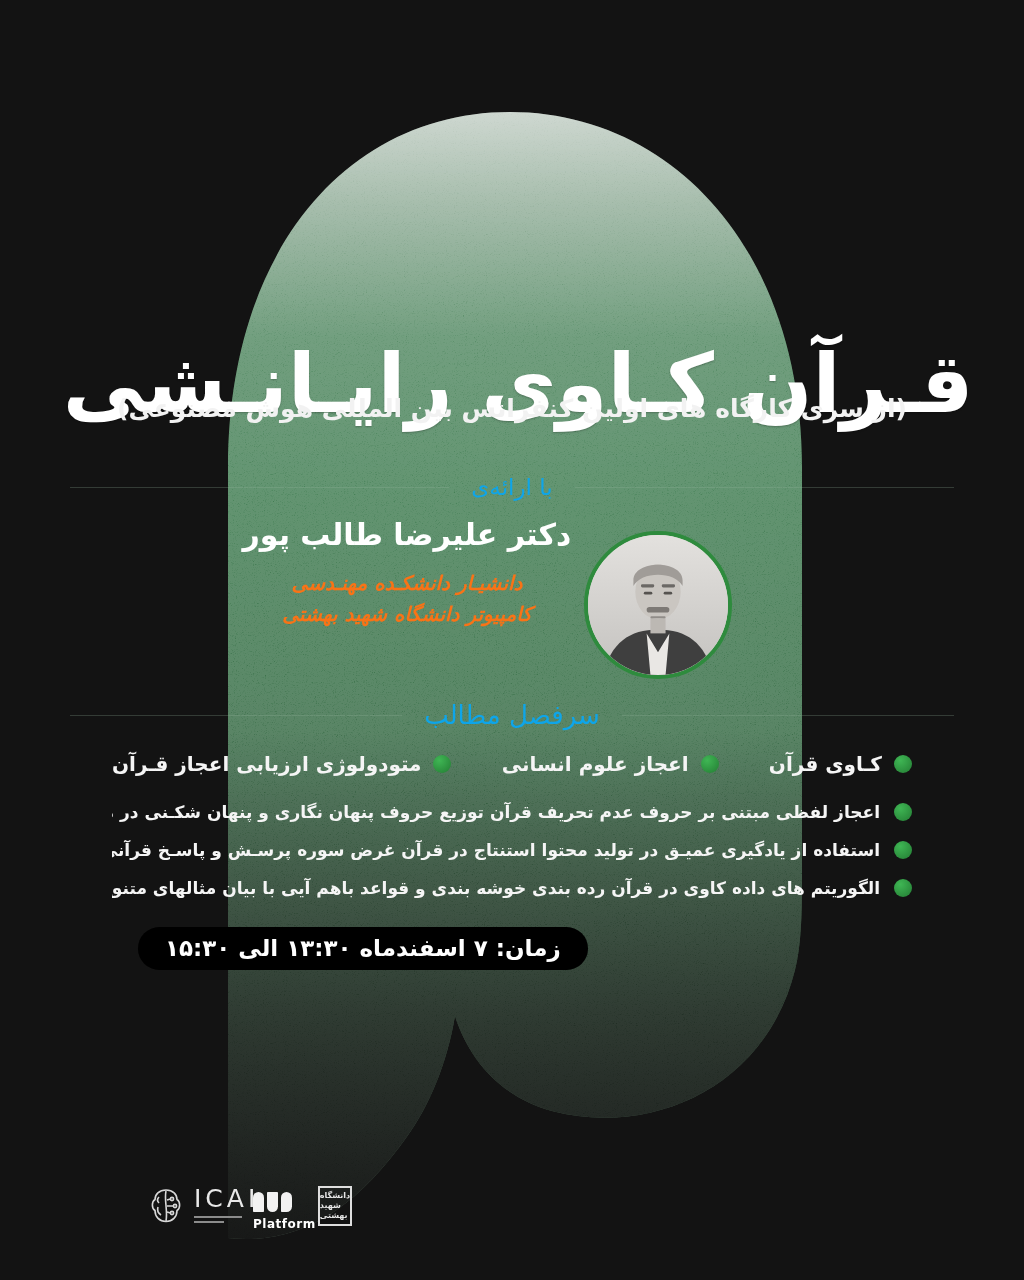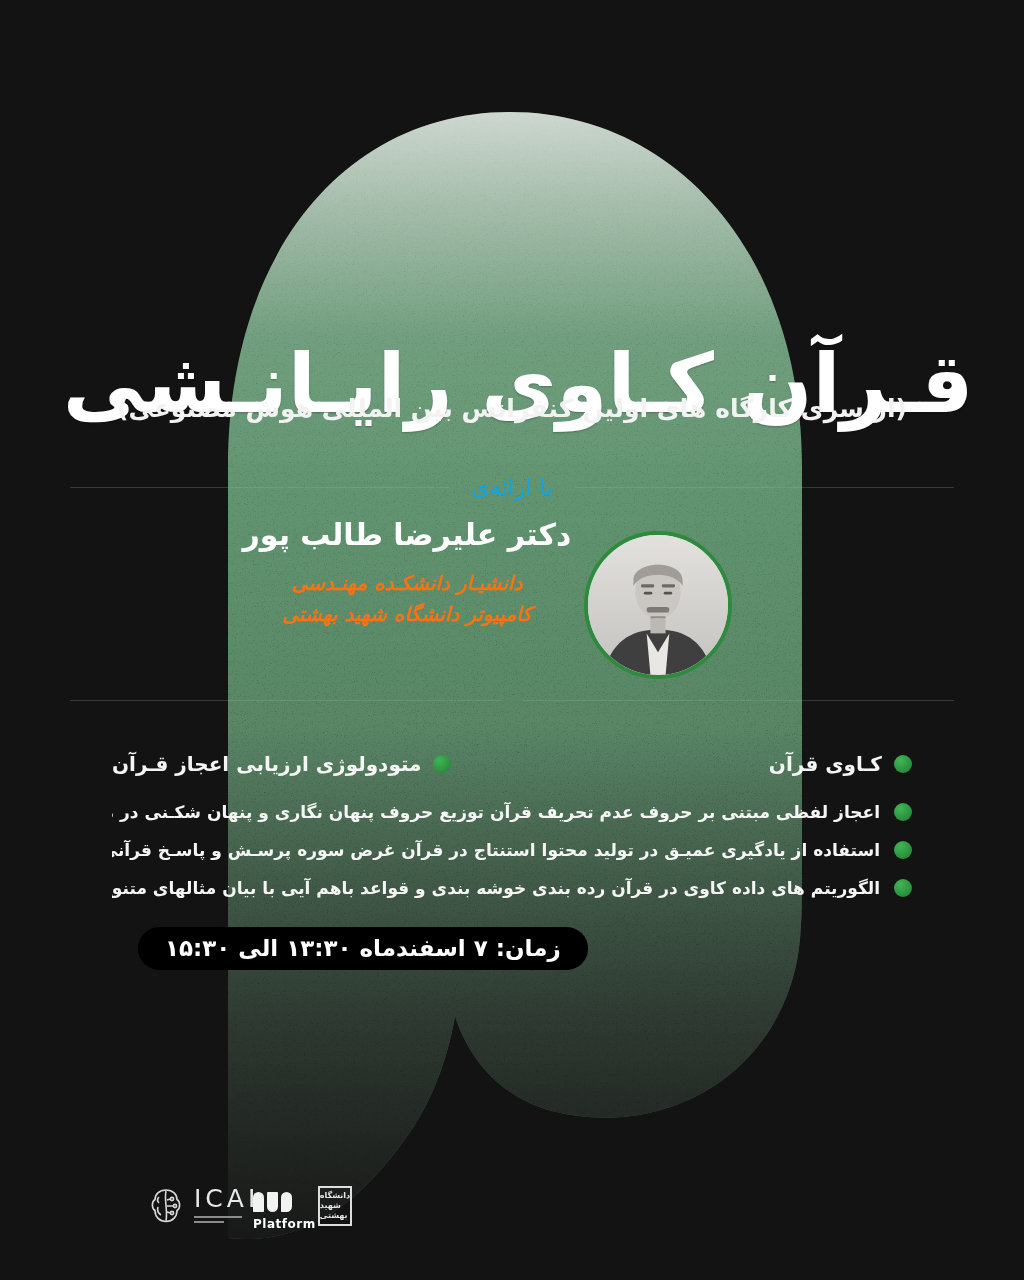--- a/index.html
+++ b/index.html
@@ -178,27 +178,32 @@
   <div class="presenter-text">
     <div class="presenter-name">دکتر علیرضا طالب پور</div>
     <div class="presenter-affil">
       <div>دانشیـار دانشکـده مهنـدسی</div>
       <div>کامپیوتر دانشگاه شهید بهشتی</div>
     </div>
   </div>
 
   <div class="rule-row row-topics">
     <span class="rule"></span>
+    <span class="rule-label">سرفصل مطالب</span>
     <span class="rule"></span>
   </div>
 
   <div class="topics-row1">
     <span class="topic-item">
       <span class="dot"></span>
       <span>کـاوی قرآن</span>
+    </span>
+    <span class="topic-item">
+      <span class="dot"></span>
+      <span>اعجاز علوم انسانی</span>
     </span>
     <span class="topic-item">
       <span class="dot"></span>
       <span>متودولوژی ارزیابی اعجاز قـرآن</span>
     </span>
   </div>
 
   <div class="topic-line tl-0">
     <span class="dot"></span>
     <div class="line-text">اعجاز لفظی مبتنی بر حروف عدم تحریف قرآن توزیع حروف پنهان نگاری و پنهان شکـنی در متن</div>

